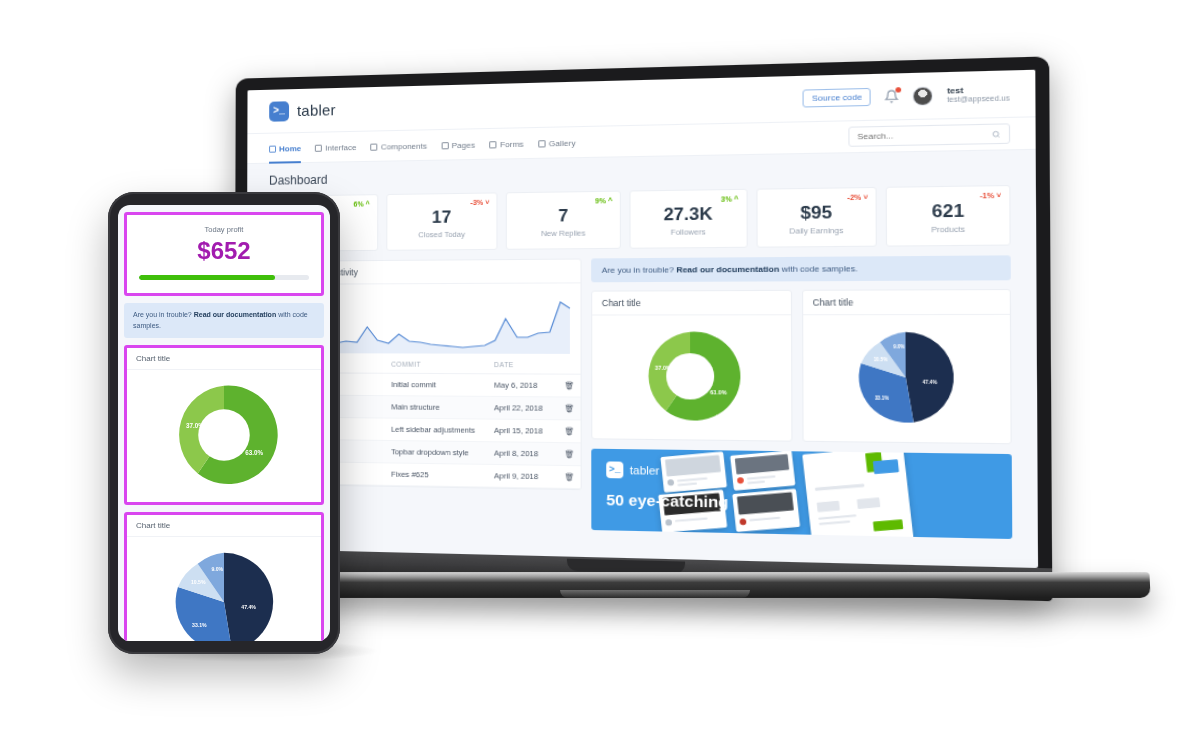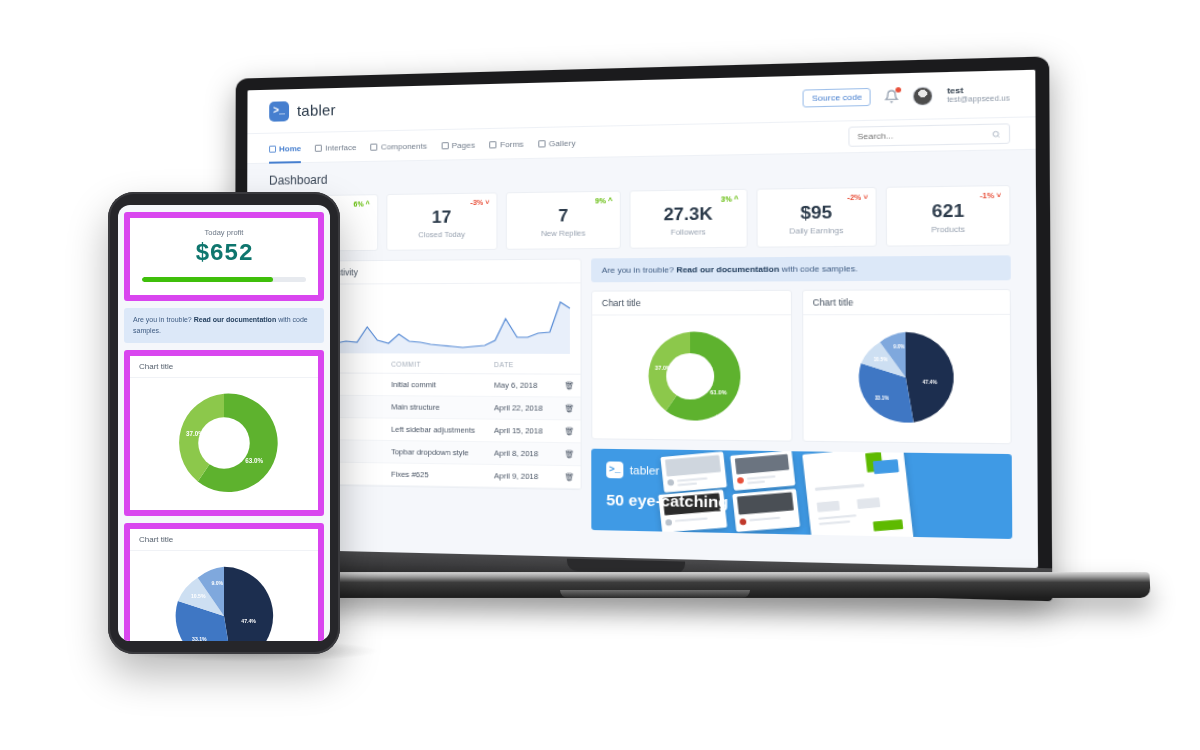--- a/index.html
+++ b/index.html
@@ -190,25 +190,25 @@
   .tablet {
     position:absolute; left:108px; top:192px; width:232px; height:462px;
     background:#26262a; border-radius:26px; padding:13px 10px;
     box-shadow: 0 20px 40px rgba(0,0,0,.28), 0 0 0 2px #3a3a3e inset;
   }
   .tablet-screen {
     width:100%; height:100%; background:#f5f7fb; border-radius:12px;
     overflow:hidden; padding:7px 6px;
   }
   .t-card {
-    background:#fff; border:6px solid #d946ef; border-radius:3px; margin-bottom:7px;
+    background:#fff; border:3px solid #d946ef; border-radius:3px; margin-bottom:7px;
   }
   .t-profit { padding:10px 12px 13px; text-align:center; }
   .t-profit-label { font-size:7.5px; color:#6b7685; }
-  .t-profit-value { font-size:24px; font-weight:bold; color:#0f766e; margin:3px 0 10px;font-family:Liberation Mono, monospace; }
+  .t-profit-value { font-size:24px; font-weight:bold; color:#a21caf; margin:3px 0 10px; }
   .t-progress { height:5px; background:#e7eaef; border-radius:3px; overflow:hidden; }
   .t-progress-fill { height:100%; background:#3fbf0a; border-radius:3px; }
   .t-alert {
     background:#dce8f8; color:#3d5a80; font-size:7px; padding:7px 9px;
     border-radius:3px; margin-bottom:7px; line-height:1.5;
   }
   .t-alert b { color:#25405f; }
   .t-head { padding:6px 9px; border-bottom:1px solid #f0f2f6; font-size:8px; color:#57626f; }
   .t-body { padding:9px 6px 11px; display:flex; justify-content:center; }
 

